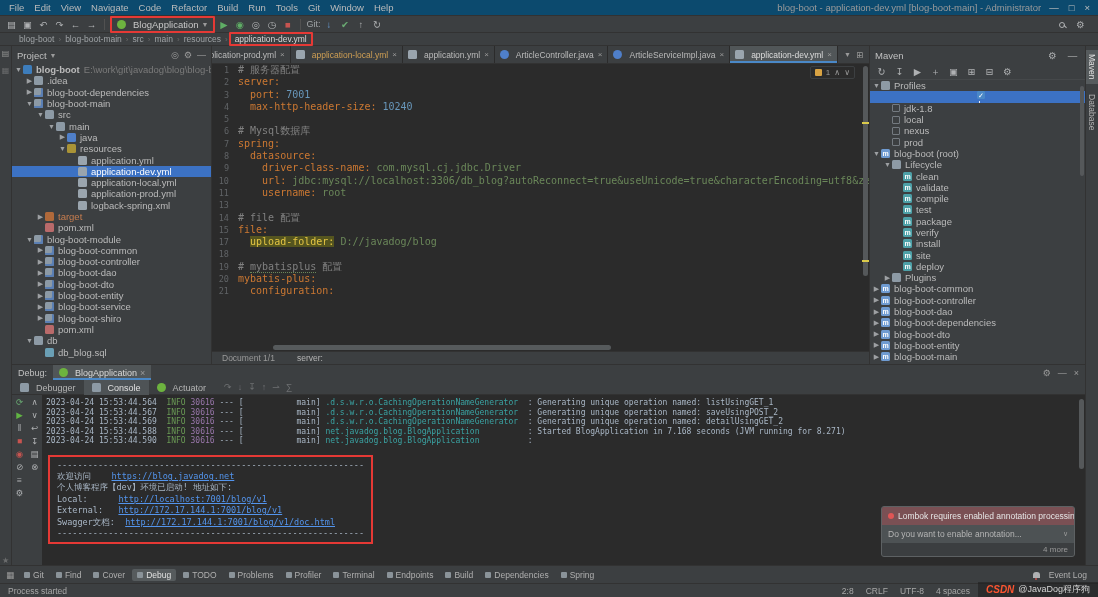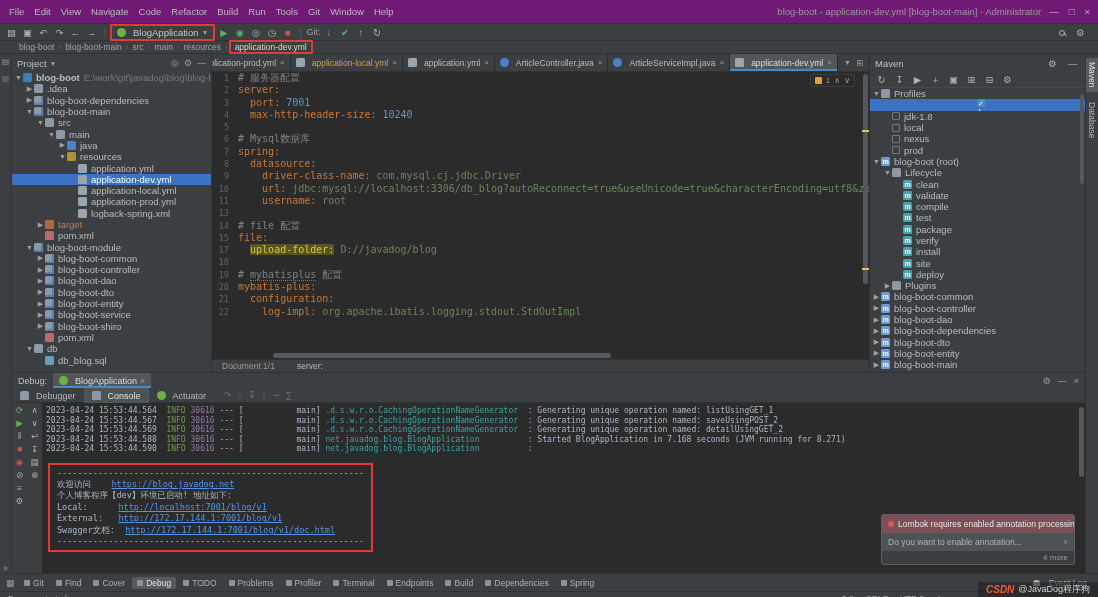--- a/index.html
+++ b/index.html
@@ -5,21 +5,21 @@
   * { margin:0; padding:0; box-sizing:border-box; }
   html,body { width:1098px; height:597px; overflow:hidden; }
   body {
     background:#2b2b2b; color:#bbbbbb;
     font-family:"Liberation Sans","DejaVu Sans",sans-serif;
     font-size:10px; position:relative; -webkit-font-smoothing:antialiased;
   }
   .mono { font-family:"DejaVu Sans Mono",monospace; }
 
   
-  .menubar { height:24px; background:#701a75; border-bottom:1px solid #323232;
+  .menubar { height:16px; background:#0c4a6e; border-bottom:1px solid #323232;
     display:flex; align-items:center; font-size:9.5px; padding-left:4px; }
   .menu-item { padding:0 5px; color:#bbbbbb; }
   .win-title { flex:1; text-align:right; color:#9a9a9a; white-space:nowrap; overflow:hidden; }
   .win-btns { display:flex; gap:10px; padding:0 8px; color:#c0c0c0; }
 
   .toolbar { height:17px; background:#3c3f41; border-bottom:1px solid #323232;
     display:flex; align-items:center; gap:1px; padding:0 4px; }
   .tb-icon { width:15px; text-align:center; color:#afb1b3; font-size:9.5px; line-height:13px; }
   .sep { width:1px; height:11px; background:#515151; margin:0 4px; }
   .run-chip { display:flex; align-items:center; gap:3px; padding:0 5px; height:13px; color:#c7c7c7; font-size:9.5px; white-space:nowrap; }
@@ -448,21 +448,20 @@
               <div class="code-line mono"><span class="ln">10</span><span class="code-text"><span class="sy-pln">    </span><span class="sy-key">url:</span><span class="sy-pln"> </span><span class="sy-str">jdbc:mysql://localhost:3306/db_blog?autoReconnect=true&amp;useUnicode=true&amp;characterEncoding=utf8&amp;zeroDateTimeBehavior=CONVERT_TO_N</span></span></div>
               <div class="code-line mono"><span class="ln">11</span><span class="code-text"><span class="sy-pln">    </span><span class="sy-key">username:</span><span class="sy-pln"> </span><span class="sy-str">root</span></span></div>
               <div class="code-line mono"><span class="ln">13</span><span class="code-text"></span></div>
               <div class="code-line mono"><span class="ln">14</span><span class="code-text"><span class="sy-cmt"># file 配置</span></span></div>
               <div class="code-line mono"><span class="ln">15</span><span class="code-text"><span class="sy-key">file:</span></span></div>
               <div class="code-line mono"><span class="ln">17</span><span class="code-text"><span class="sy-pln">  </span><span class="sy-keyhl">upload-folder:</span><span class="sy-pln"> </span><span class="sy-str">D://javadog/blog</span></span></div>
               <div class="code-line mono"><span class="ln">18</span><span class="code-text"></span></div>
               <div class="code-line mono"><span class="ln">19</span><span class="code-text"><span class="sy-cmt"># </span><span class="sy-cmttypo">mybatisplus</span><span class="sy-cmt"> 配置</span></span></div>
               <div class="code-line mono"><span class="ln">20</span><span class="code-text"><span class="sy-key">mybatis-plus:</span></span></div>
               <div class="code-line mono"><span class="ln">21</span><span class="code-text"><span class="sy-pln">  </span><span class="sy-key">configuration:</span></span></div>
-              <div class="code-line mono"><span class="ln">22</span><span class="code-text"><span class="sy-pln">    </span><span class="sy-key">log-impl:</span><span class="sy-pln"> </span><span class="sy-str">org.apache.ibatis.logging.stdout.StdOutImpl</span></span></div>
             </div>
           <div class="inspect-widget">
             <span class="warn-sq"></span>
             <span>1</span>
             <span>∧</span>
             <span>∨</span>
           </div>
           <div class="editor-vscroll">
             <div class="vthumb"></div>
             <div class="vtick" style="top:58px;"></div>

